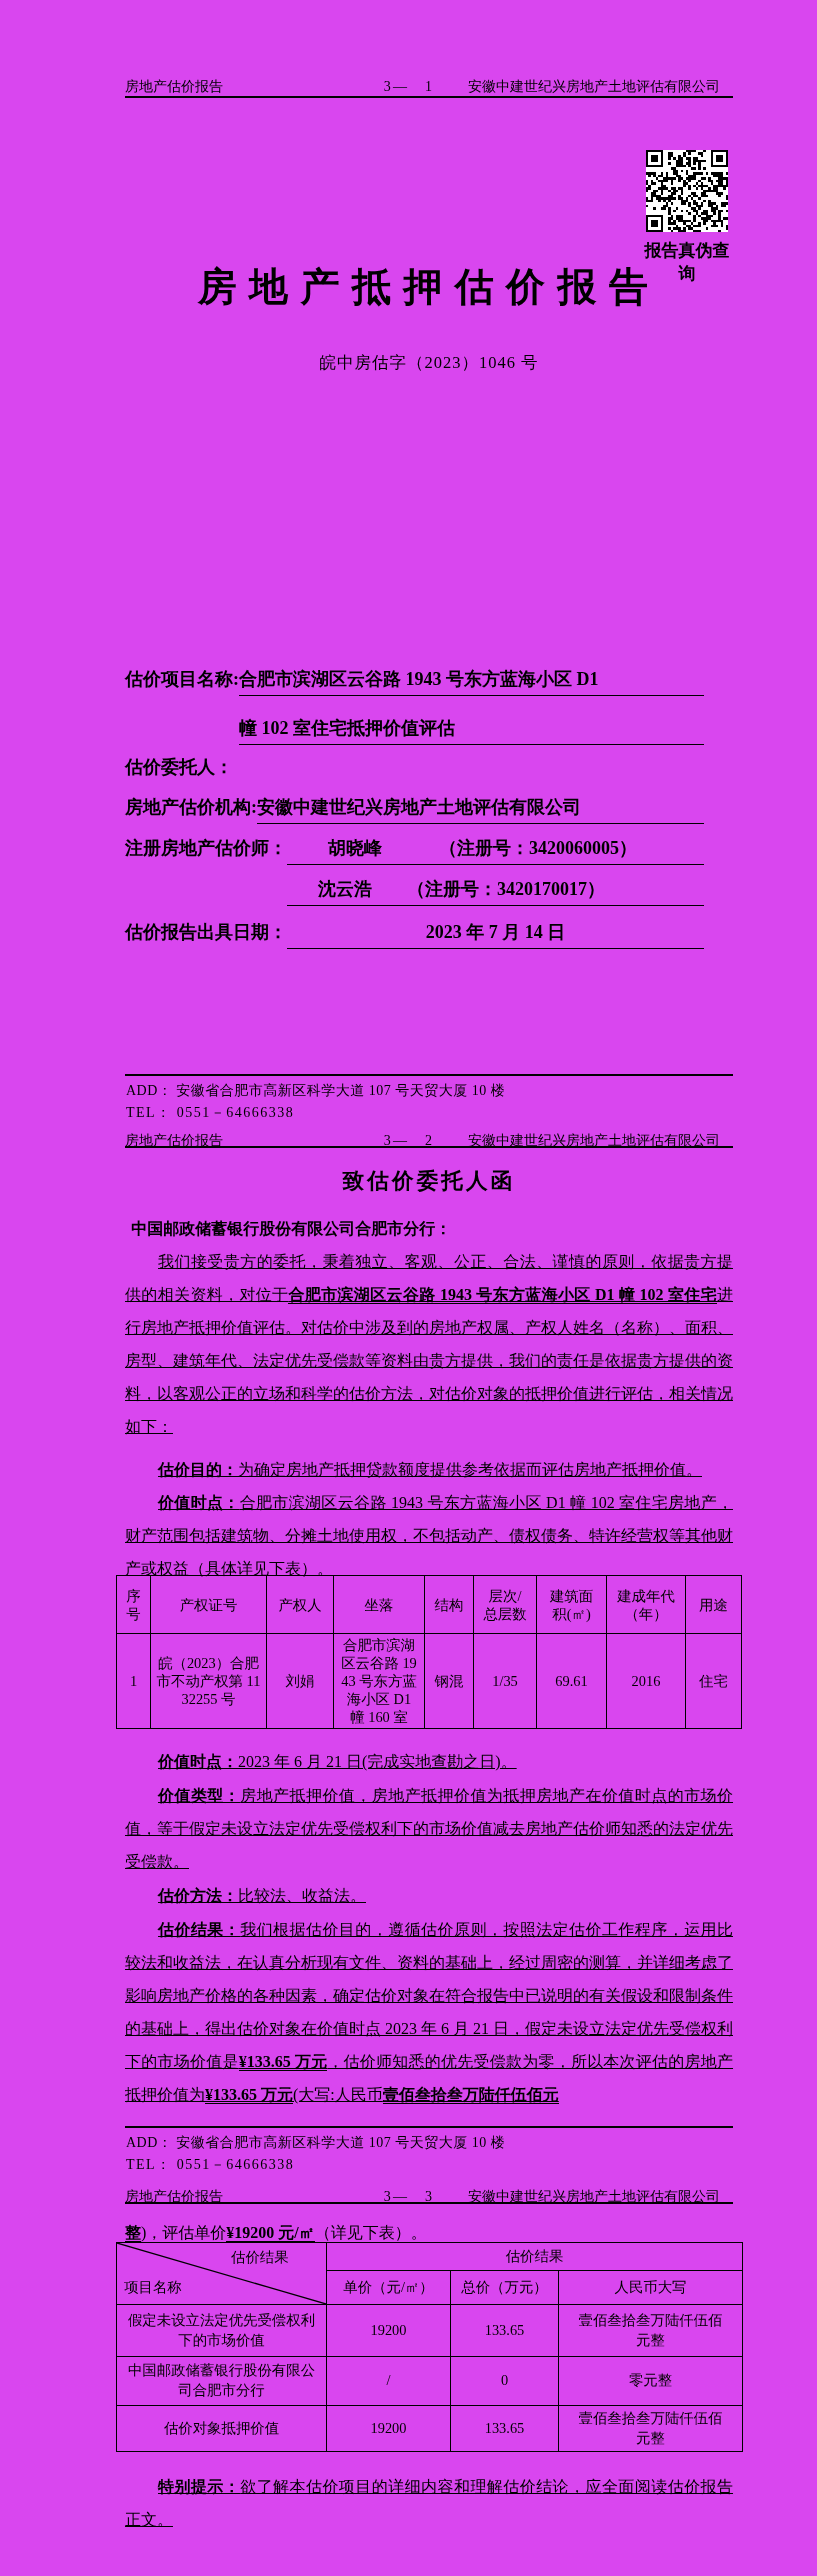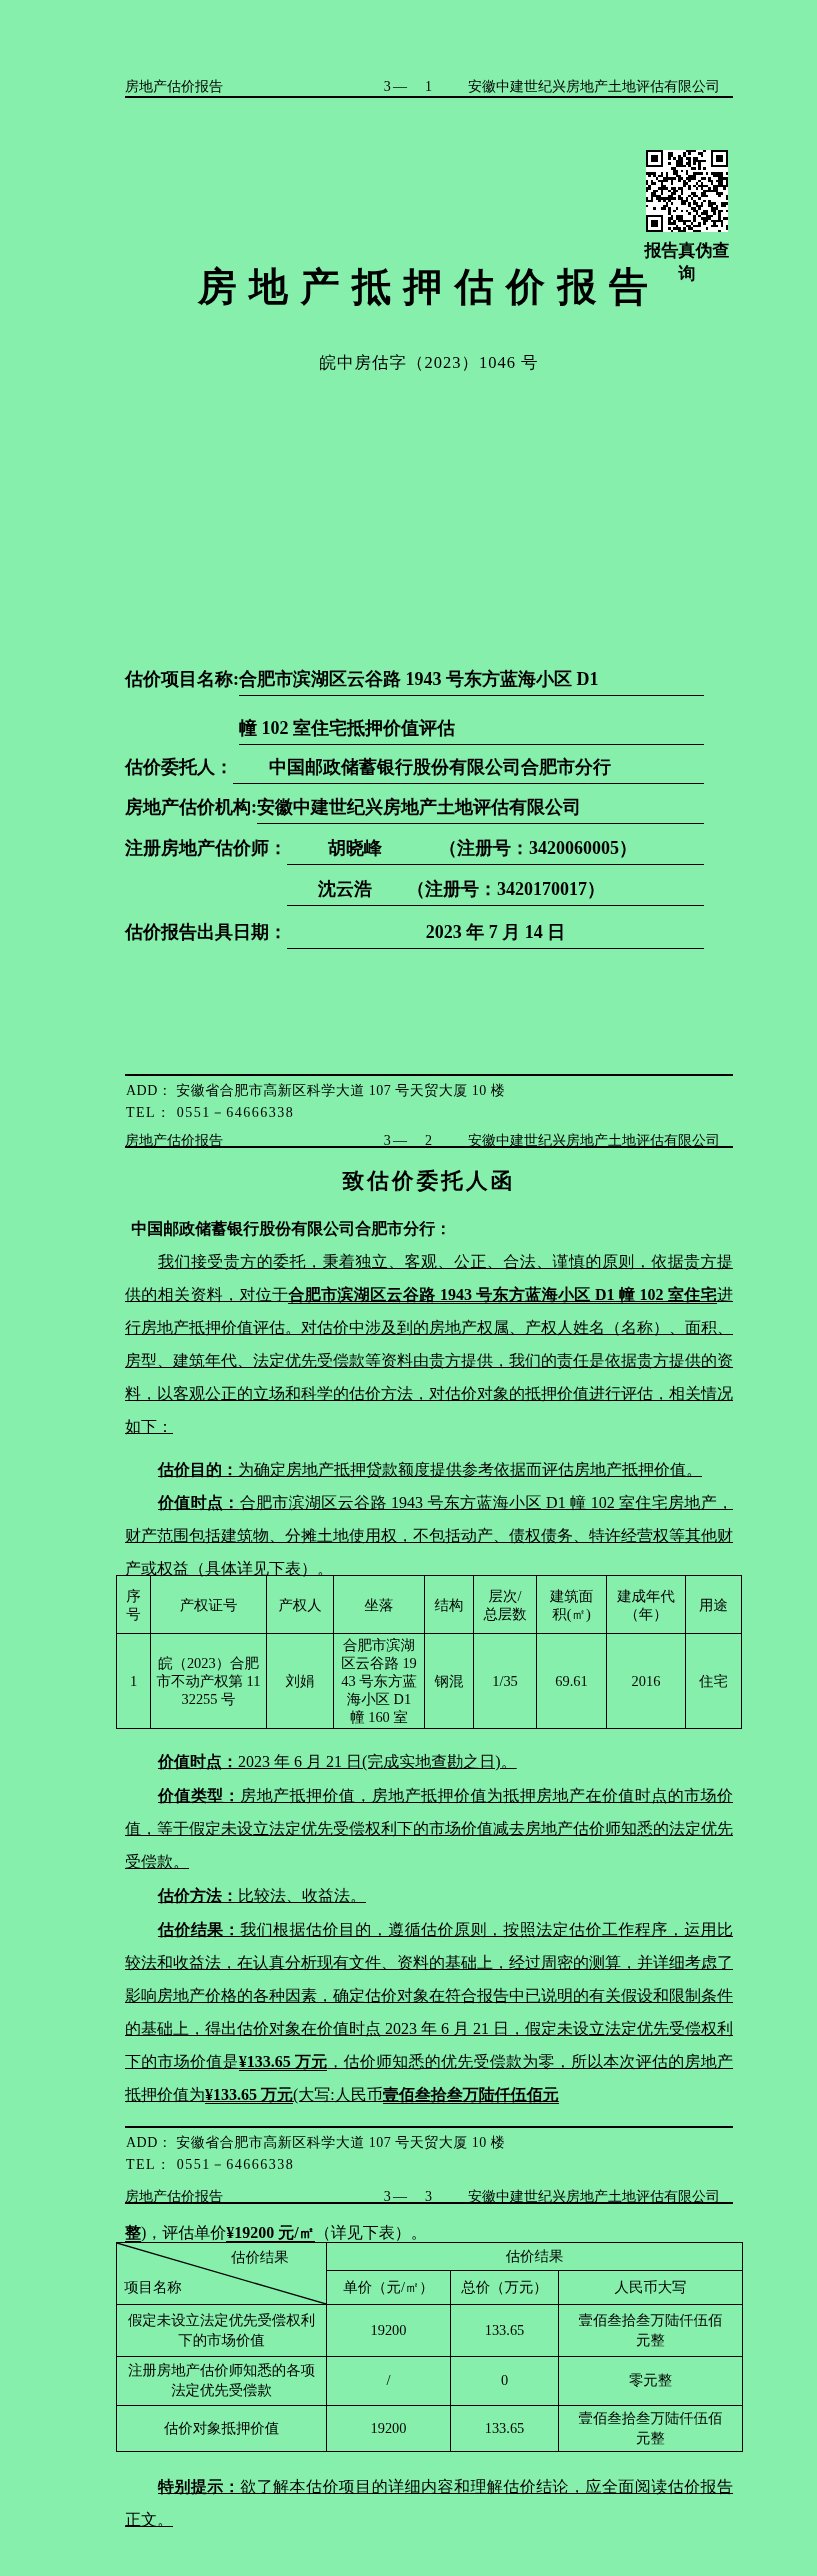--- a/index.html
+++ b/index.html
@@ -1,17 +1,17 @@
 <!DOCTYPE html>
 <html style="font-size:8.2px"><head>
 <meta charset="utf-8">
 <style>
   html,body{margin:0;padding:0;background:#ffffff;}
   body{width:818px;color:#000;font-family:"Liberation Serif","DejaVu Serif",serif;}
-  .page{position:relative;width:818px;background:#86efac;overflow:hidden;}
+  .page{position:relative;width:818px;background:#d946ef;overflow:hidden;}
   #page1{height:1123px;}
   #page2{height:1061px;}
   #page3{height:1115px;}
 
   
   .hdr-left{position:absolute;left:125px;font-size:14px;white-space:nowrap;}
   .hdr-page{position:absolute;left:0;width:100%;text-align:center;font-size:14px;letter-spacing:2.1px;}
   .hdr-company{position:absolute;right:98px;font-size:14px;white-space:nowrap;}
   .hdr-rule{position:absolute;left:125px;width:608px;height:2.1px;background:#000;}
   .ftr-rule{position:absolute;left:125px;width:608px;height:1.5px;background:#000;}
@@ -461,21 +461,20 @@
   <div class="cover-row" style="top:667px">
     <span class="cov-label">估价项目名称:</span>
     <span class="cov-value">合肥市滨湖区云谷路 1943 号东方蓝海小区 D1</span>
   </div>
   <div class="cover-row" style="top:716px">
     <span class="cov-spacer">估价项目名称:</span>
     <span class="cov-value">幢 102 室住宅抵押价值评估</span>
   </div>
   <div class="cover-row" style="top:755px">
     <span class="cov-label">估价委托人：</span>
-    <span class="cov-value" style="padding-left:36px">中国邮政储蓄银行股份有限公司合肥市分行</span>
   </div>
   <div class="cover-row" style="top:795px">
     <span class="cov-label">房地产估价机构:</span>
     <span class="cov-value">安徽中建世纪兴房地产土地评估有限公司</span>
   </div>
   <div class="cover-row" style="top:836px">
     <span class="cov-label">注册房地产估价师：</span>
     <span class="cov-value"><span style="padding-left:41px">胡晓峰</span><span style="margin-left:57px">（注册号：3420060005）</span></span>
   </div>
   <div class="cover-row" style="top:877px">
@@ -594,21 +593,21 @@
       <td>总价（万元）</td>
       <td>人民币大写</td>
     </tr>
     <tr style="height:52px">
       <td>假定未设立法定优先受偿权利下的市场价值</td>
       <td>19200</td>
       <td>133.65</td>
       <td class="cap">壹佰叁拾叁万陆仟伍佰元整</td>
     </tr>
     <tr style="height:49px">
-      <td>注册房地产估价师知悉的各项法定优先受偿款</td>
+      <td>中国邮政储蓄银行股份有限公司合肥市分行</td>
       <td>/</td>
       <td>0</td>
       <td class="cap">零元整</td>
     </tr>
     <tr style="height:46px">
       <td>估价对象抵押价值</td>
       <td>19200</td>
       <td>133.65</td>
       <td class="cap">壹佰叁拾叁万陆仟伍佰元整</td>
     </tr>

